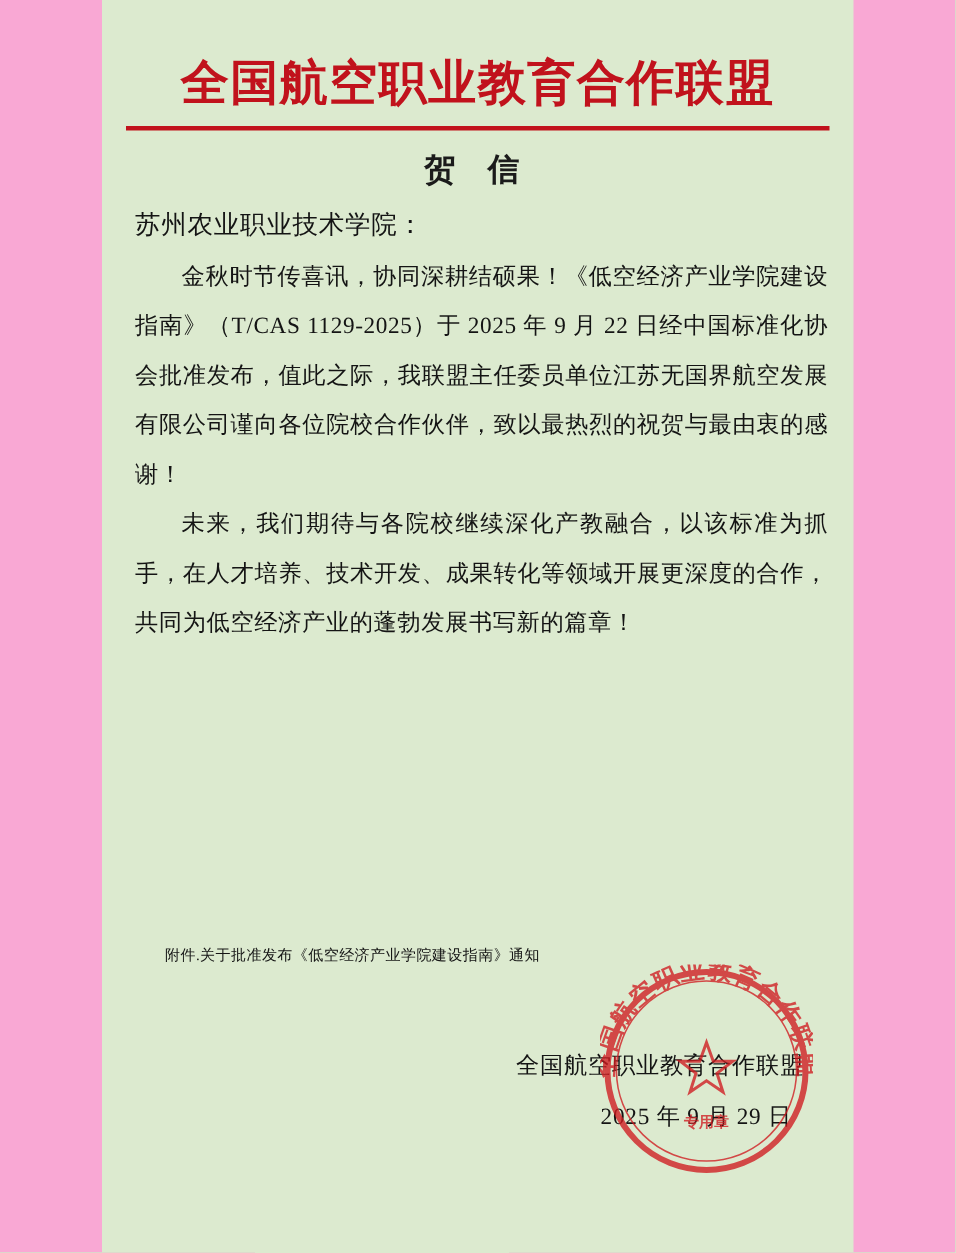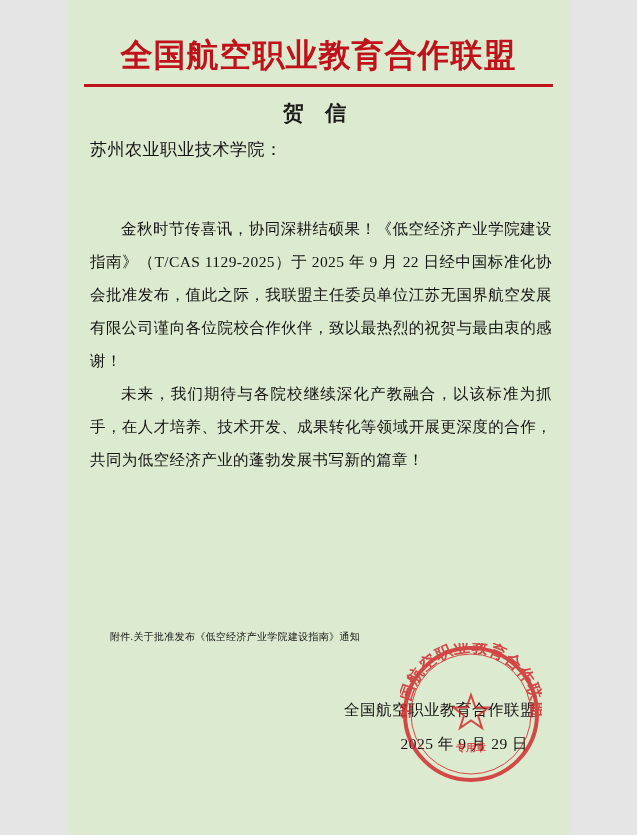--- a/index.html
+++ b/index.html
@@ -10,21 +10,21 @@
     width: 637px;
     height: 835px;
     background: #cfe0c3;
     font-family: "Liberation Serif", "DejaVu Serif", serif;
     overflow: hidden;
   }
   .page {
     position: relative;
     width: 637px;
     height: 835px;
-    background: #e5e5e5;
+    background: #f9a8d4;
     box-sizing: border-box;
   }
   .paper {
     position: absolute;
     left: 68px;
     top: 0;
     width: 501px;
     height: 835px;
     background: #dceacf;
     box-sizing: border-box;
@@ -75,21 +75,20 @@
   .body-text {
     position: absolute;
     left: 22px;
     top: 168px;
     width: 462px;
     font-size: 15.5px;
     line-height: 33px;
     color: #141414;
     text-align: justify;
     letter-spacing: 0.4px;
-    margin-top: 44px;
   }
   .body-text p {
     margin: 0 0 0 0;
     text-indent: 2em;
   }
   .attachment {
     position: absolute;
     left: 22px;
     top: 630px;
     width: 462px;

